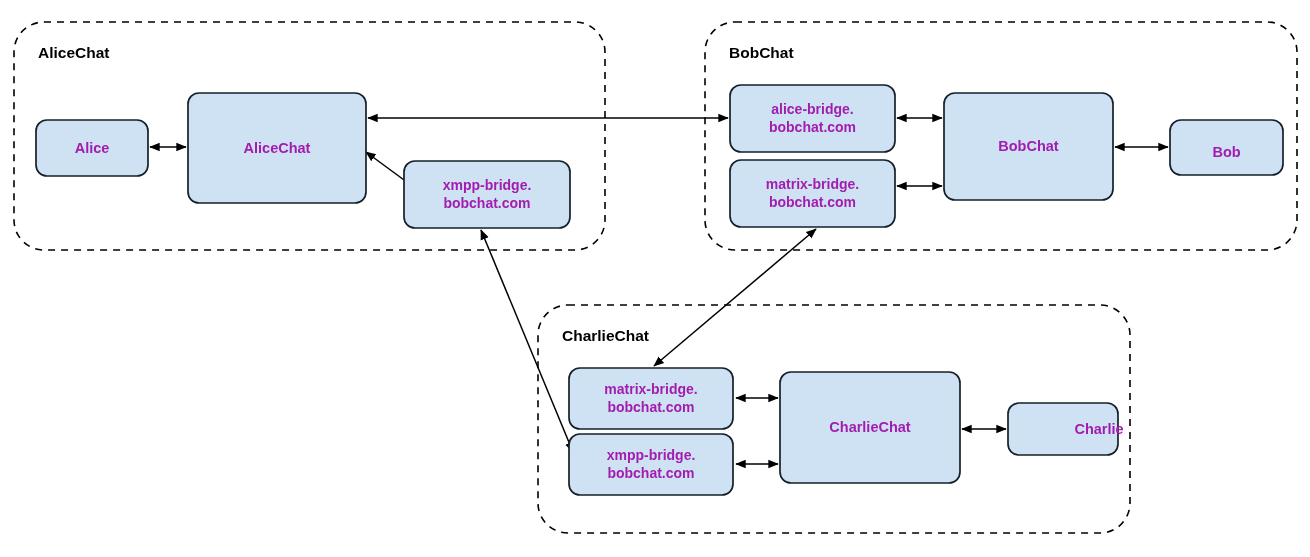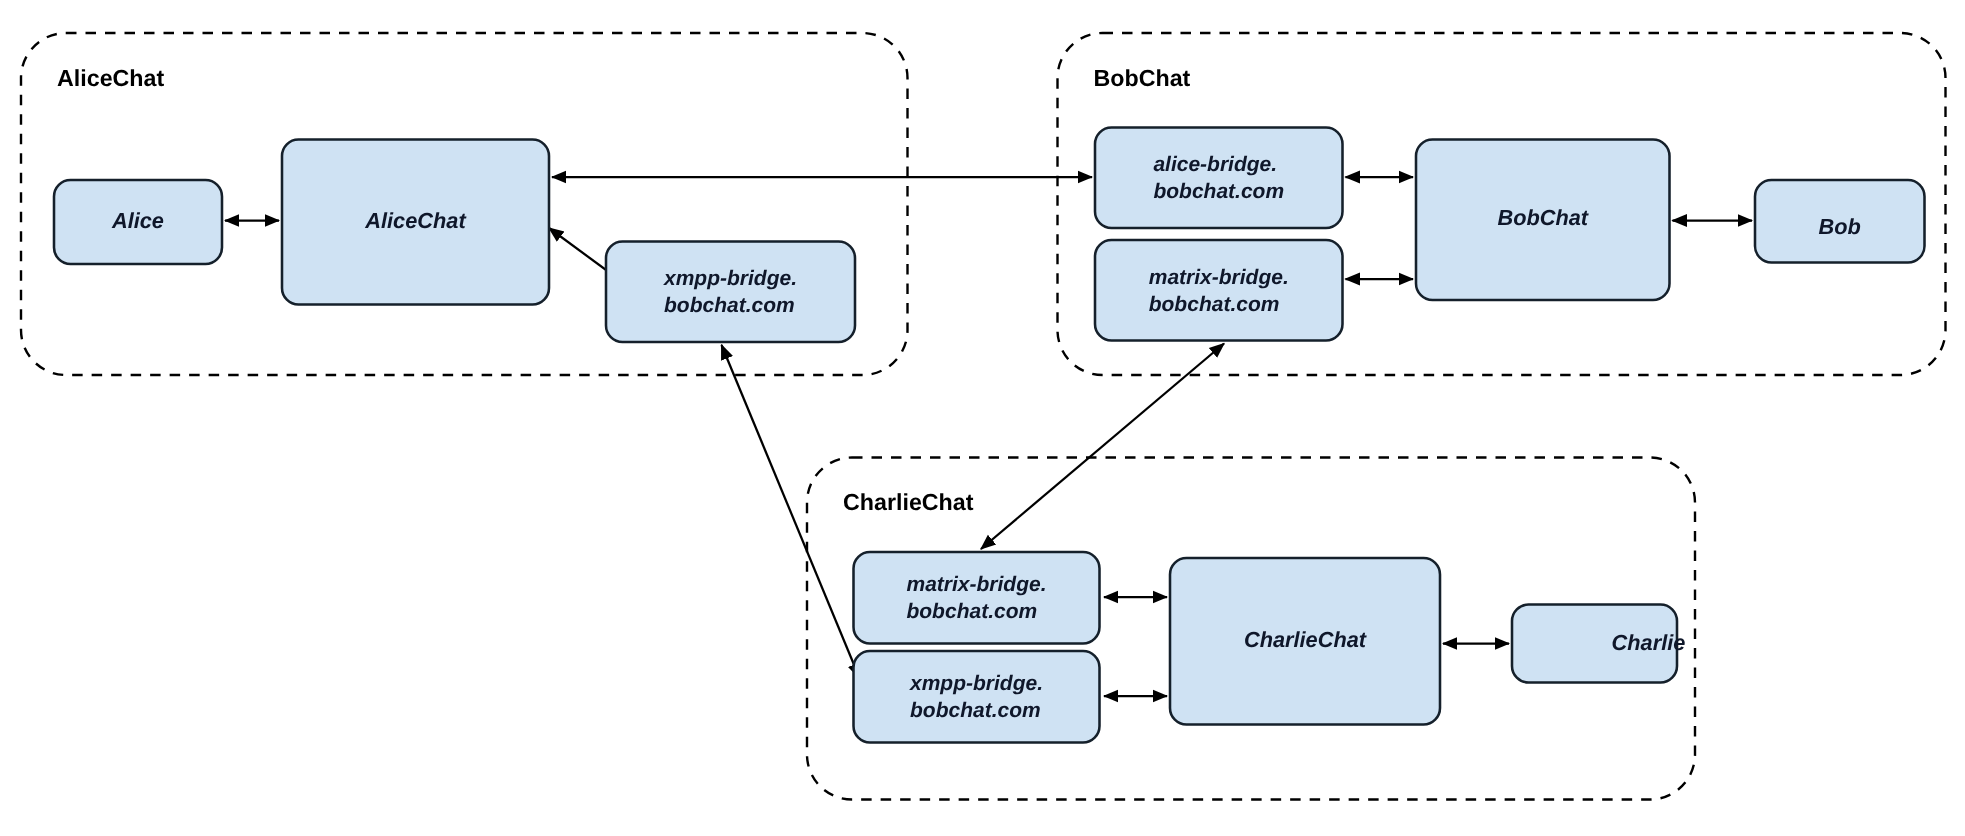--- a/index.html
+++ b/index.html
@@ -44,27 +44,27 @@
     font-weight: bold;
     color: #000000;
     white-space: nowrap;
     line-height: 1.15;
   }
   .node-label {
     position: absolute;
     display: flex;
     align-items: center;
     justify-content: center;
+    text-align: center;
     font-size: 14.5px;
     font-weight: bold;
-    color: #0f172a;
+    color: #a21caf;
     line-height: 1.28;
     pointer-events: none;
     white-space: pre-line;
-    font-style: italic;
   }
   .node-label.sm { font-size: 14px; }
 </style>
 </head>
 <body>
 
 <div id="canvas">
 
   <svg class="layer" viewBox="0 0 1310 557">
     <defs>

